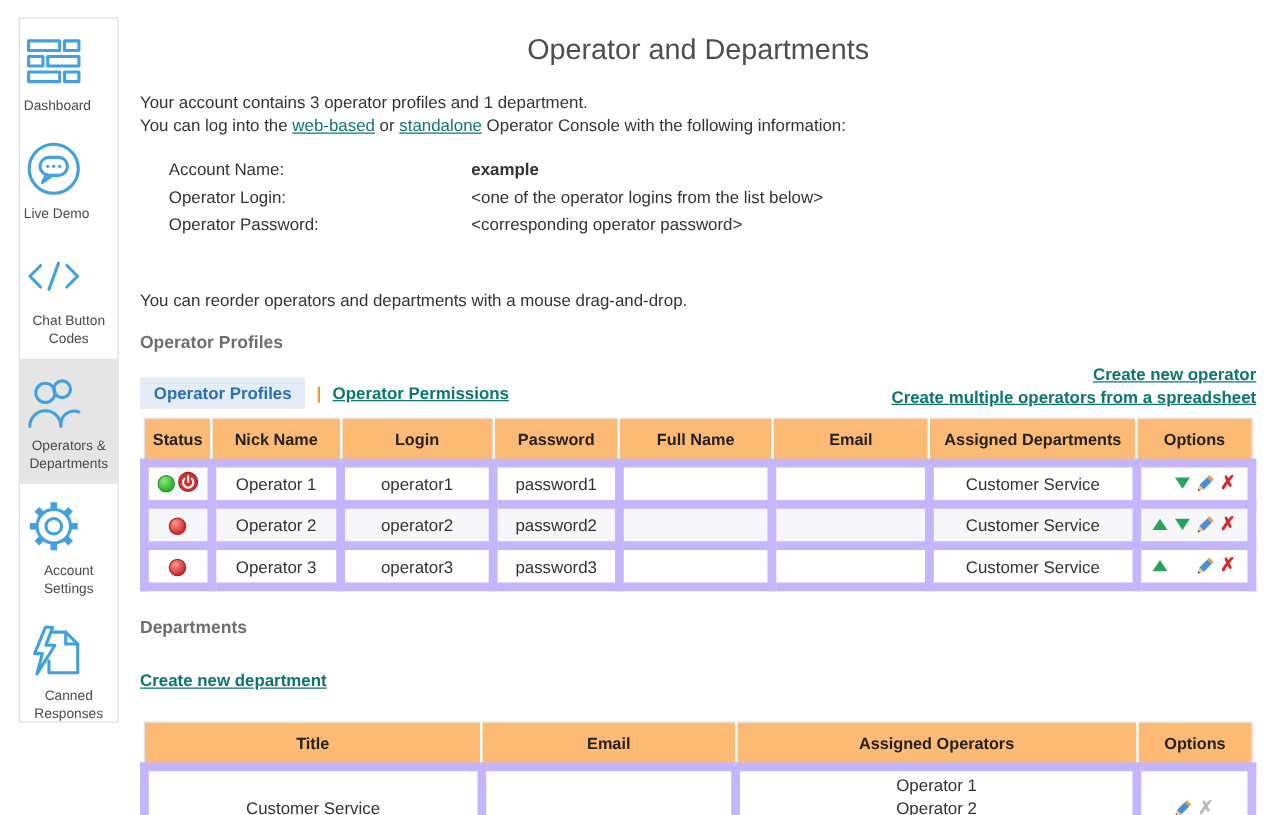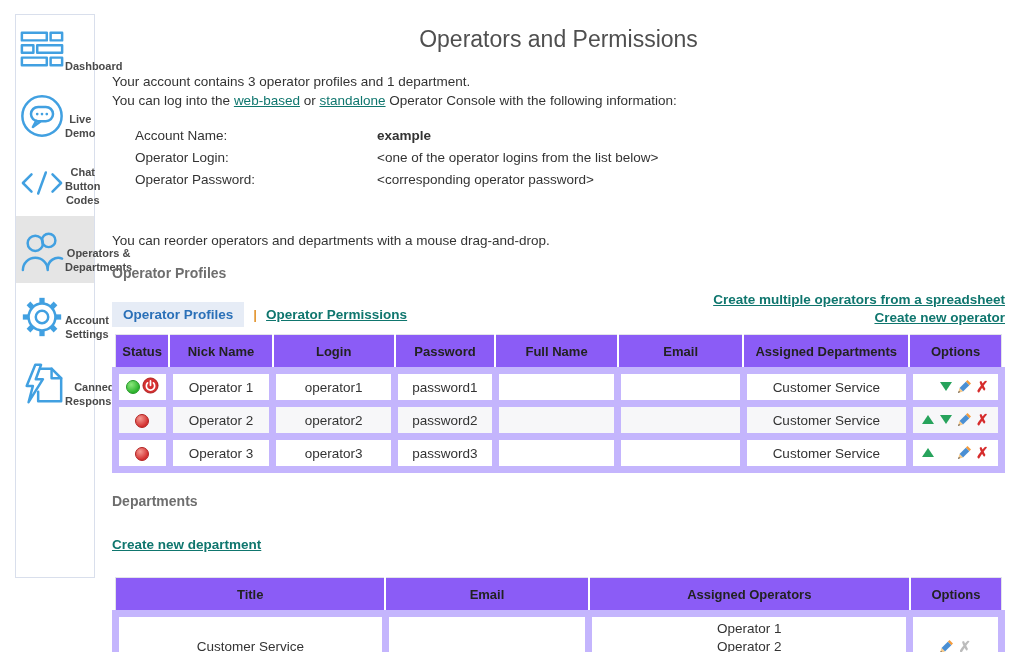--- a/index.html
+++ b/index.html
@@ -2,22 +2,22 @@
 <html><head>
 <meta charset="utf-8">
 <style>
   * { margin:0; padding:0; box-sizing:border-box; }
   html,body { width:1023px; height:652px; background:#fff; font-family:"Liberation Sans", sans-serif; color:#333; }
   body { position:relative; overflow:hidden; }
 
   
   .sidebar { position:absolute; left:15px; top:14px; width:80px; height:564px;
              background:#fff; border:1px solid #d9dfec; }
-  .nav-item { display:flex; align-items:flex-end; text-align:center;
-              padding:10px 3px 9px; cursor:pointer;font-weight:bold; }
+  .nav-item { display:flex; flex-direction:column; align-items:flex-start; text-align:center;
+              padding:10px 3px 9px; cursor:pointer; }
   .nav-item.selected { background:#e5e5e5; }
   .nav-icon { width:48px; height:48px; display:flex; align-items:center; justify-content:center; }
   .nav-label { margin-top:5px; font-size:11px; line-height:14px; color:#4a4a4a; }
   .nav-icon svg { stroke:#41a0e1; fill:none; stroke-width:2.6; stroke-linecap:round; stroke-linejoin:round; }
 
   
   .main { position:absolute; left:112px; top:0; width:893px; }
   h1.page-title { margin-top:26px; font-size:23px; font-weight:400; color:#4f4f4f; text-align:center; }
   .intro { margin-top:20px; font-size:13.5px; line-height:18.5px; }
   a, .link { color:#0f766e; text-decoration:underline; cursor:pointer; }
@@ -33,21 +33,21 @@
   .section-heading { margin-top:17px; font-size:14px; font-weight:bold; color:#6e6e6e; }
 
   .toolbar { margin-top:10px; display:flex; justify-content:space-between; align-items:flex-end; }
   .tabs { display:flex; align-items:center; font-size:13.5px; font-weight:bold; }
   .tab-selected { background:#e6ecf6; color:#2a70b8; padding:5px 11px; cursor:pointer; }
   .tab-sep { color:#e49a39; margin:0 9px; font-weight:bold; }
   .create-links { text-align:right; font-size:13.5px; line-height:18px; }
   .create-links div { margin-top:0; }
 
   table.grid { border-collapse:collapse; width:100%; margin-top:7px; font-size:13.5px; color:#333; }
-  table.grid th { background:#8b5cf6; height:36px; font-size:13px; font-weight:bold; color:#222;
+  table.grid th { background:#fdba74; height:36px; font-size:13px; font-weight:bold; color:#222;
                   border-right:2px solid #fff; border-top:1px solid #e2e3e9; border-bottom:1px solid #e2e3e9; }
   table.grid th:first-child { border-left:1px solid #e2e3e9; }
   table.grid th:last-child  { border-right:1px solid #e2e3e9; }
   table.grid td { border:7px solid #c4b5fd; height:33px; text-align:center; background:#fff; }
   table.grid tr.alt td { background:#f7f7f9; }
   table.dept td { height:66px; }
 
   
   .dot { display:inline-block; width:14px; height:14px; border-radius:50%; vertical-align:middle; }
   .dot-green { background:radial-gradient(circle at 35% 30%, #8ce87d, #2db32d 70%); border:1px solid #27982a; }
@@ -149,21 +149,21 @@
         <path d="M17 4 L8 26 L14.5 26 L10 43 L25 19 L17.5 19 L23 4 Z" fill="#fff"></path>
       </svg>
     </span>
     <span class="nav-label">Canned Responses</span>
   </div>
 
 </div>
 
 <div class="main">
 
-  <h1 class="page-title">Operators and Permissions</h1>
+  <h1 class="page-title">Operator and Departments</h1>
 
   <div class="intro">
     <div>Your account contains 3 operator profiles and 1 department.</div>
     <div>
       <span>You can log into the</span>
       <a>web-based</a>
       <span>or</span>
       <a>standalone</a>
       <span>Operator Console with the following information:</span>
     </div>
@@ -188,22 +188,22 @@
 
   <div class="section-heading">Operator Profiles</div>
 
   <div class="toolbar">
     <div class="tabs">
       <span class="tab-selected">Operator Profiles</span>
       <span class="tab-sep">|</span>
       <a class="link-bold">Operator Permissions</a>
     </div>
     <div class="create-links">
+      <div><a class="link-bold">Create new operator</a></div>
       <div><a class="link-bold">Create multiple operators from a spreadsheet</a></div>
-      <div><a class="link-bold">Create new operator</a></div>
     </div>
   </div>
 
   <table class="grid">
     <colgroup>
       <col style="width:54px">
         <col style="width:104px">
         <col style="width:123px">
         <col style="width:101px">
       <col style="width:124px">

